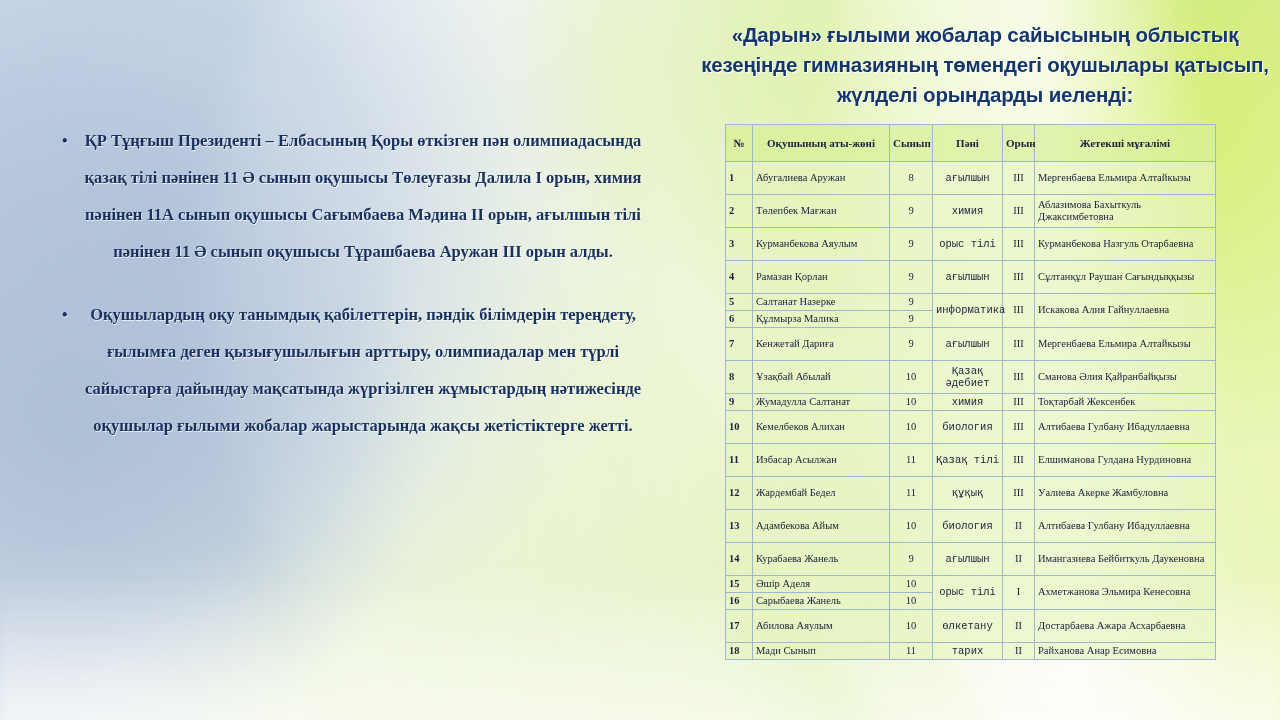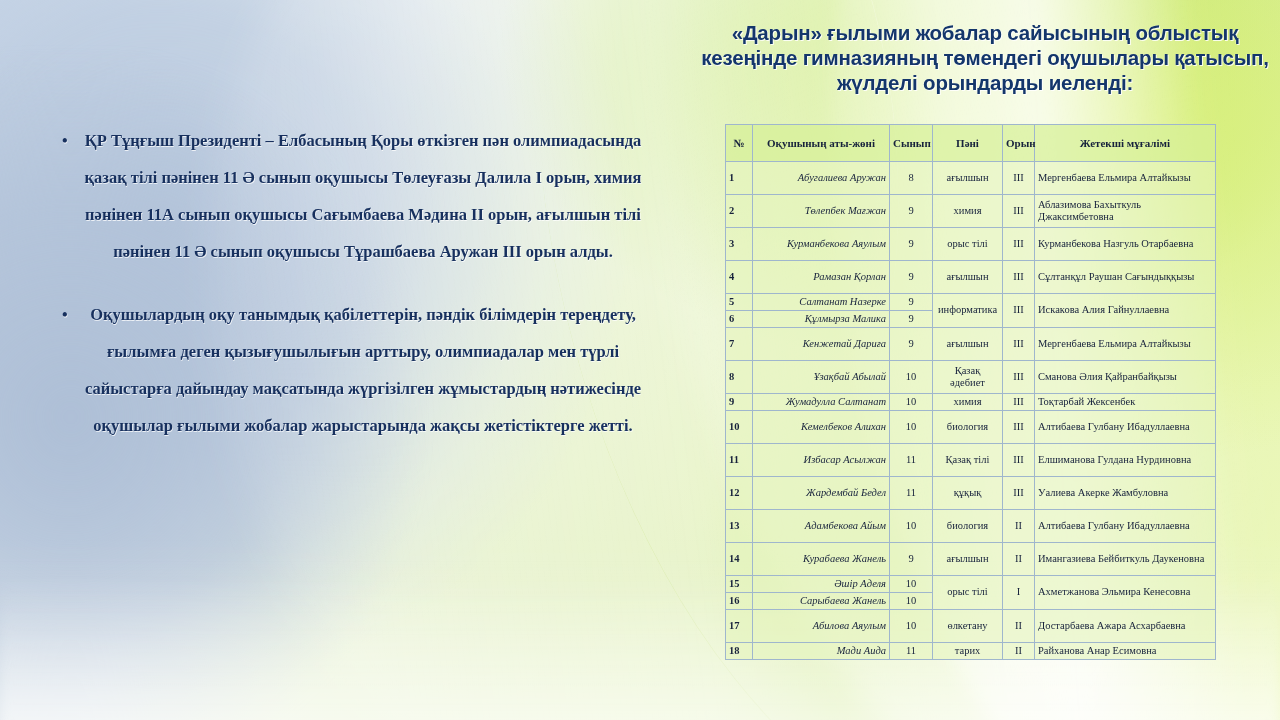--- a/index.html
+++ b/index.html
@@ -71,21 +71,21 @@
     position:absolute;left:0;bottom:-8%;width:100%;height:28%;
     background:linear-gradient(0deg, rgba(255,255,255,.75) 0%, rgba(255,255,255,0) 100%);
     filter:blur(6px);
   }
 
   
   .title{
     position:absolute;left:700px;top:20px;width:570px;
     text-align:center;
     font-family:"Liberation Sans", sans-serif;
-    font-weight:bold;font-size:20.5px;line-height:25px;
+    font-weight:bold;font-size:20.5px;line-height:30px;
     letter-spacing:-0.2px;
     color:#14366b;
     text-shadow:1px 1px 0 rgba(255,255,255,.85), -0.5px -0.5px 0 rgba(255,255,255,.5);
     z-index:5;
   }
 
   
   .body-text{
     position:absolute;left:62px;top:122px;width:580px;
     z-index:5;color:#17305e;
@@ -114,23 +114,23 @@
     color:#17223c;
     vertical-align:middle;
     background:rgba(226,244,180,0.33);
   }
   table.grid thead th{
     font-weight:bold;font-size:11px;line-height:12.5px;
     text-align:center;height:34px;
     background:rgba(205,238,130,0.50);
   }
   td.c-num{text-align:left;font-weight:bold;font-size:10.5px;padding-left:2px;}
-  td.c-name{text-align:right;padding-left:7px;font-style:italic;}
+  td.c-name{text-align:left;padding-left:7px;}
   td.c-class{text-align:center;font-size:11px;}
-  td.c-subj{text-align:center;}
+  td.c-subj{text-align:center;font-family:Liberation Mono, monospace;}
   td.c-place{text-align:center;font-size:11px;}
   td.c-teacher{text-align:left;padding-left:5px;margin-top:23px;}
   .r-tall{height:33px;}
   .r-short{height:17px;}
   
   col.w-num{width:27px;}
   col.w-name{width:137px;}
   col.w-class{width:43px;}
   col.w-subj{width:70px;}
   col.w-place{width:32px;}
@@ -332,21 +332,21 @@
         <td class="c-num">17</td>
         <td class="c-name">Абилова Аяулым</td>
         <td class="c-class">10</td>
         <td class="c-subj">өлкетану</td>
         <td class="c-place">II</td>
         <td class="c-teacher">Достарбаева Ажара Асхарбаевна</td>
       </tr>
 
       <tr class="r-short">
         <td class="c-num">18</td>
-        <td class="c-name">Мади Аида</td>
+        <td class="c-name">Мади Сынып</td>
         <td class="c-class">11</td>
         <td class="c-subj">тарих</td>
         <td class="c-place">II</td>
         <td class="c-teacher">Райханова Анар Есимовна</td>
       </tr>
 
     </tbody>
   </table>
 </div>
 

